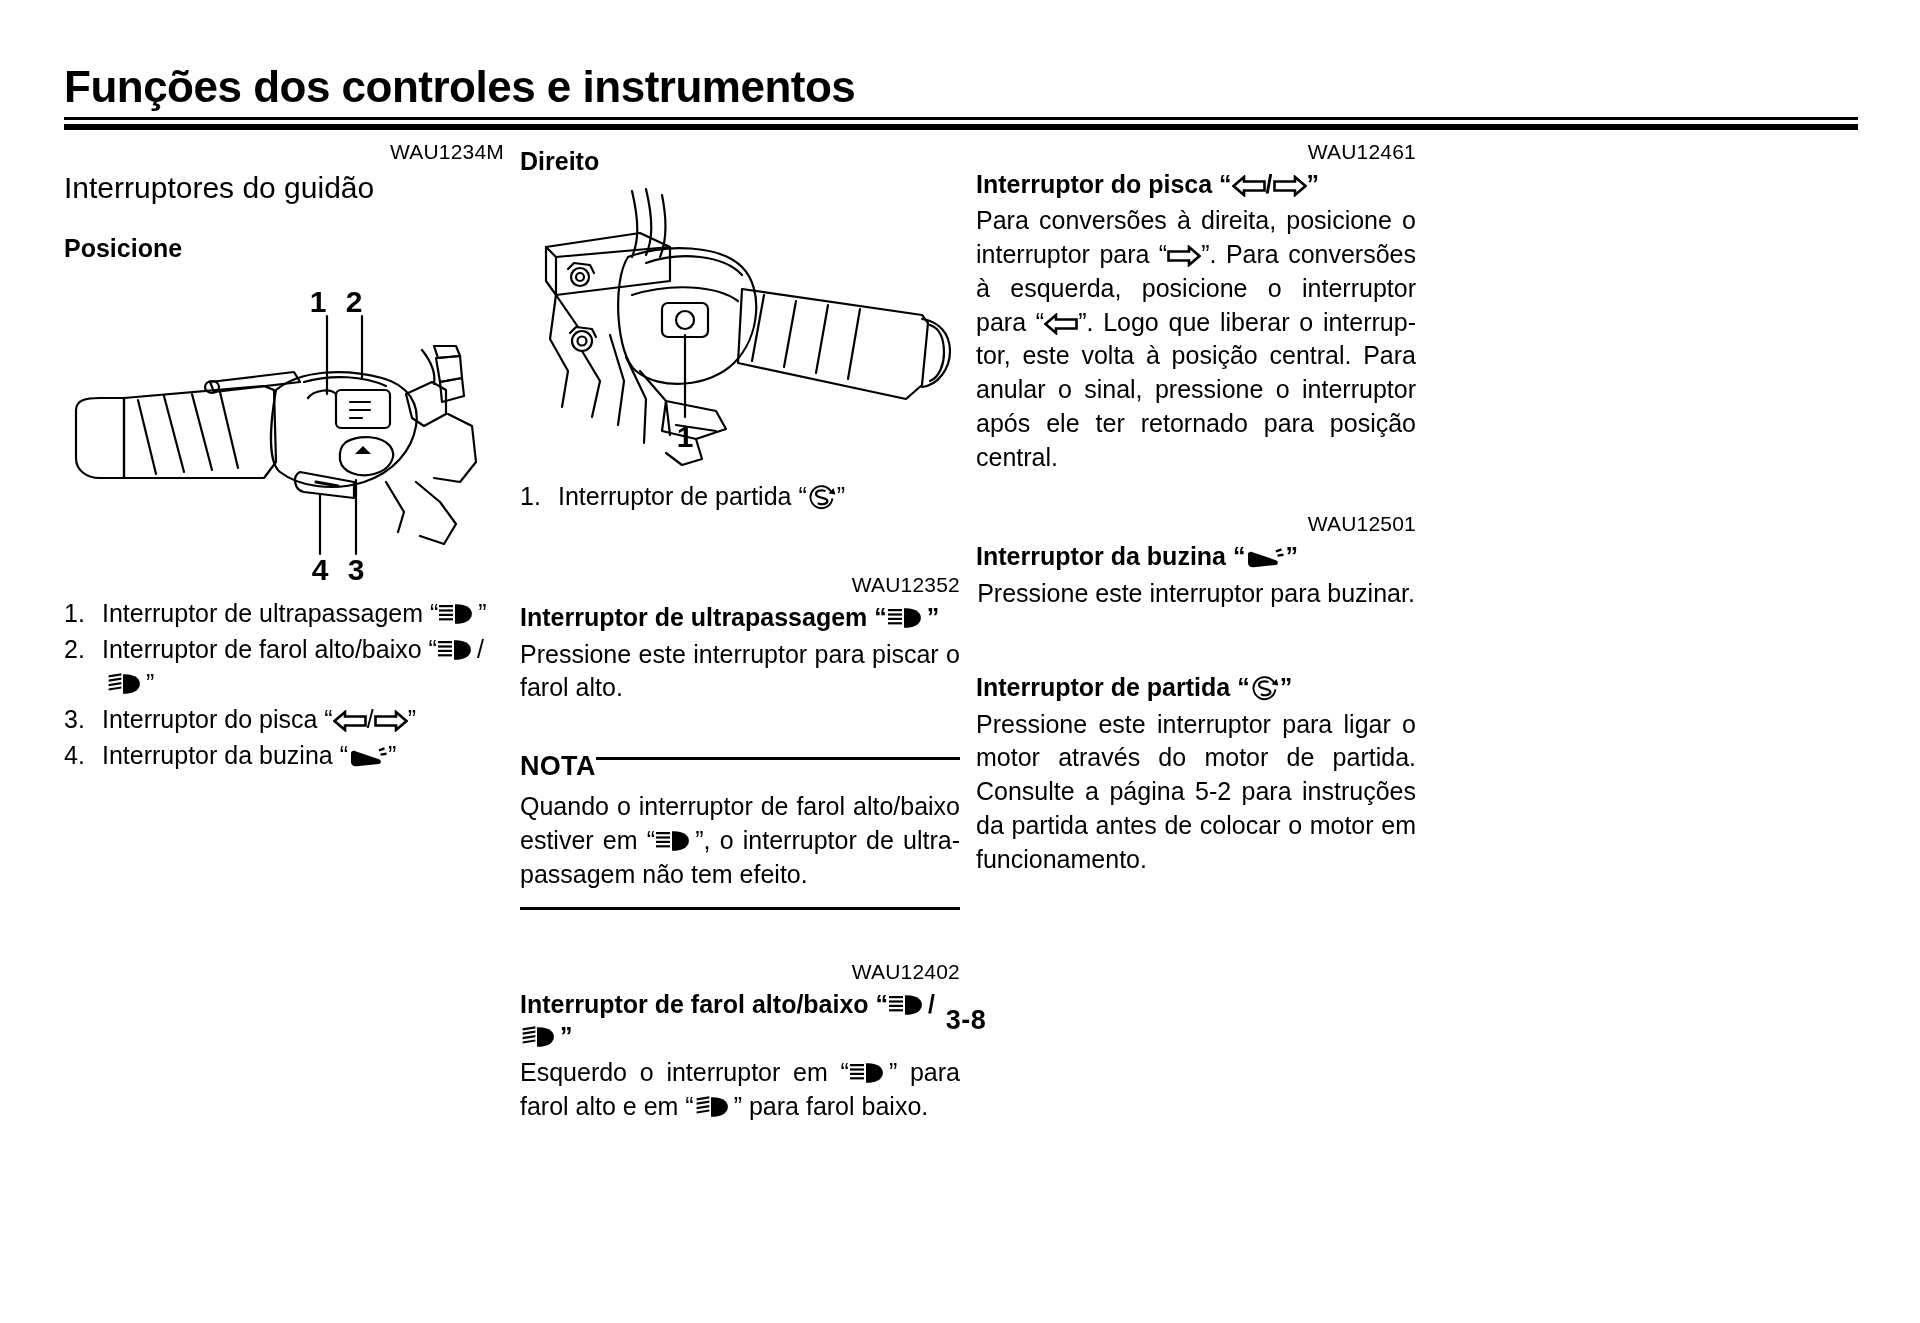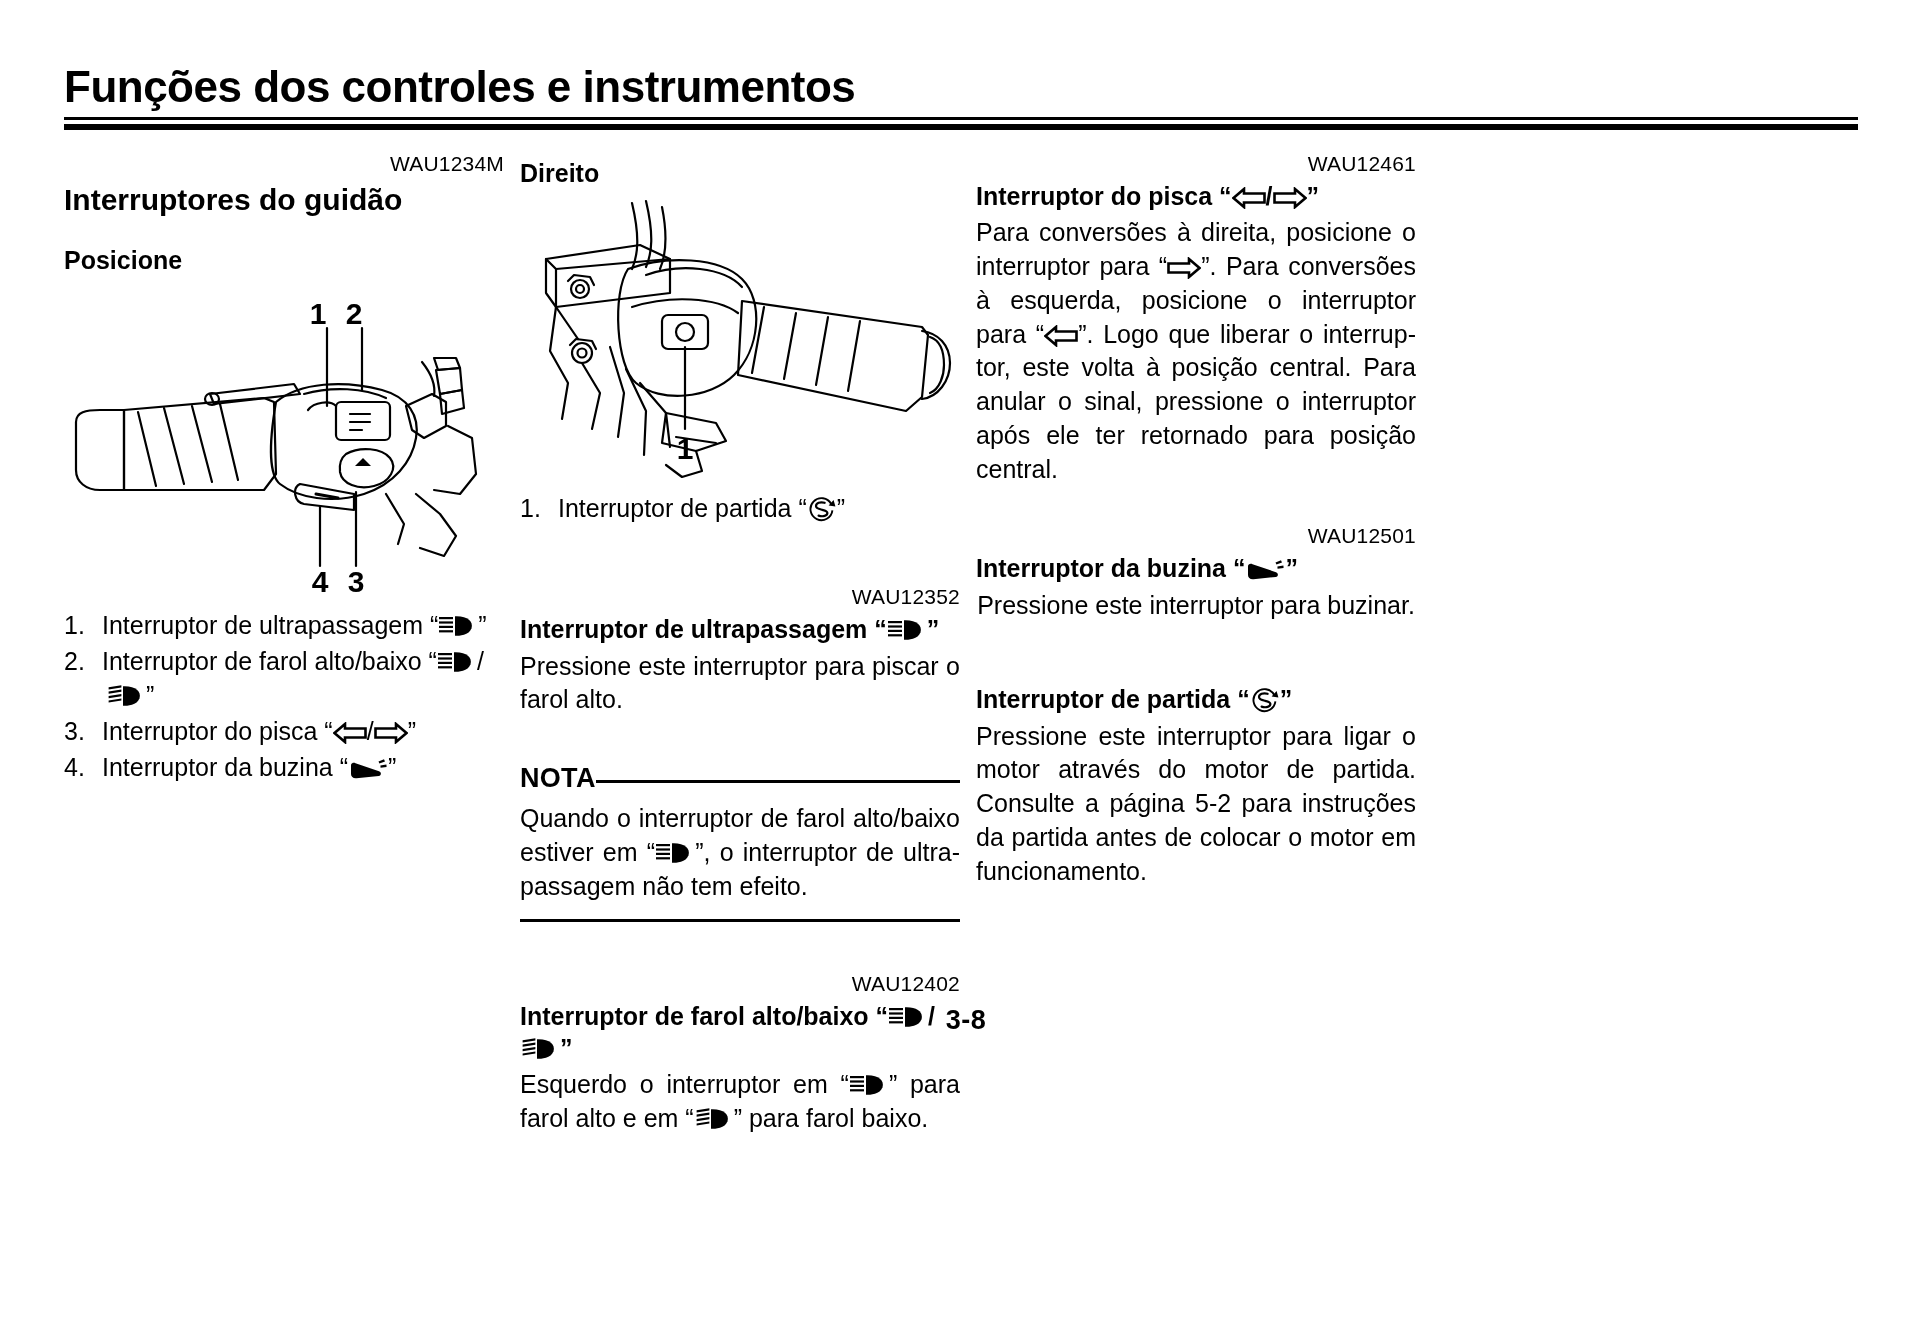--- a/index.html
+++ b/index.html
@@ -13,52 +13,52 @@
   
   .page-title{
     position:absolute;left:64px;top:62px;width:1800px;
     font-size:44px;font-weight:bold;letter-spacing:-0.5px;
     white-space:nowrap;
   }
   .rule-thin{position:absolute;left:64px;top:117px;width:1794px;height:3px;background:#000;}
   .rule-thick{position:absolute;left:64px;top:124px;width:1794px;height:6px;background:#000;}
 
   
-  .col{position:absolute;top:152px;}
+  .col{position:absolute;top:140px;}
   .col-left{left:64px;width:440px;}
   .col-mid{left:520px;width:440px;}
   .col-right{left:976px;width:440px;}
 
   .wau{
     font-size:21px;text-align:right;letter-spacing:0.2px;
     margin:0 0 6px 0;line-height:1.1;
   }
   h2.sec{
-    font-size:30px;font-weight:bold;margin:0 0 17px 0;line-height:1.25;
+    font-size:30px;font-weight:normal;margin:0 0 17px 0;line-height:1.25;
   }
   h3.sub{
     font-size:25px;font-weight:bold;margin:26px 0 6px 0;line-height:1.25;
   }
   h3.sub-tight{margin:0 0 4px 0;}
   p.body{
     font-size:25px;line-height:1.35;margin:0 0 0 0;text-align:justify;
   }
   p.body.nojust{text-align:center;}
 
   ol.legend{
     list-style:none;margin:0;padding:0;font-size:25px;line-height:1.36;
   }
   ol.legend li{
     position:relative;padding-left:38px;margin-bottom:2px;
   }
   ol.legend li .num{position:absolute;left:0;top:0;}
 
   
   .nota-wrap{margin-top:46px;}
-  .nota-head{display:flex;align-items:center;}
+  .nota-head{display:flex;}
   .nota-head .lbl{font-size:27px;font-weight:bold;letter-spacing:0.3px;}
   .nota-head .ln{flex:1;height:3px;background:#000;margin-top:6px;}
   .nota-body{font-size:25px;line-height:1.35;text-align:justify;margin:8px 0 0 0;}
   .nota-bottom{height:3px;background:#000;margin-top:16px;}
 
   
   .fig{position:relative;}
   .fig svg{display:block;}
 
   

